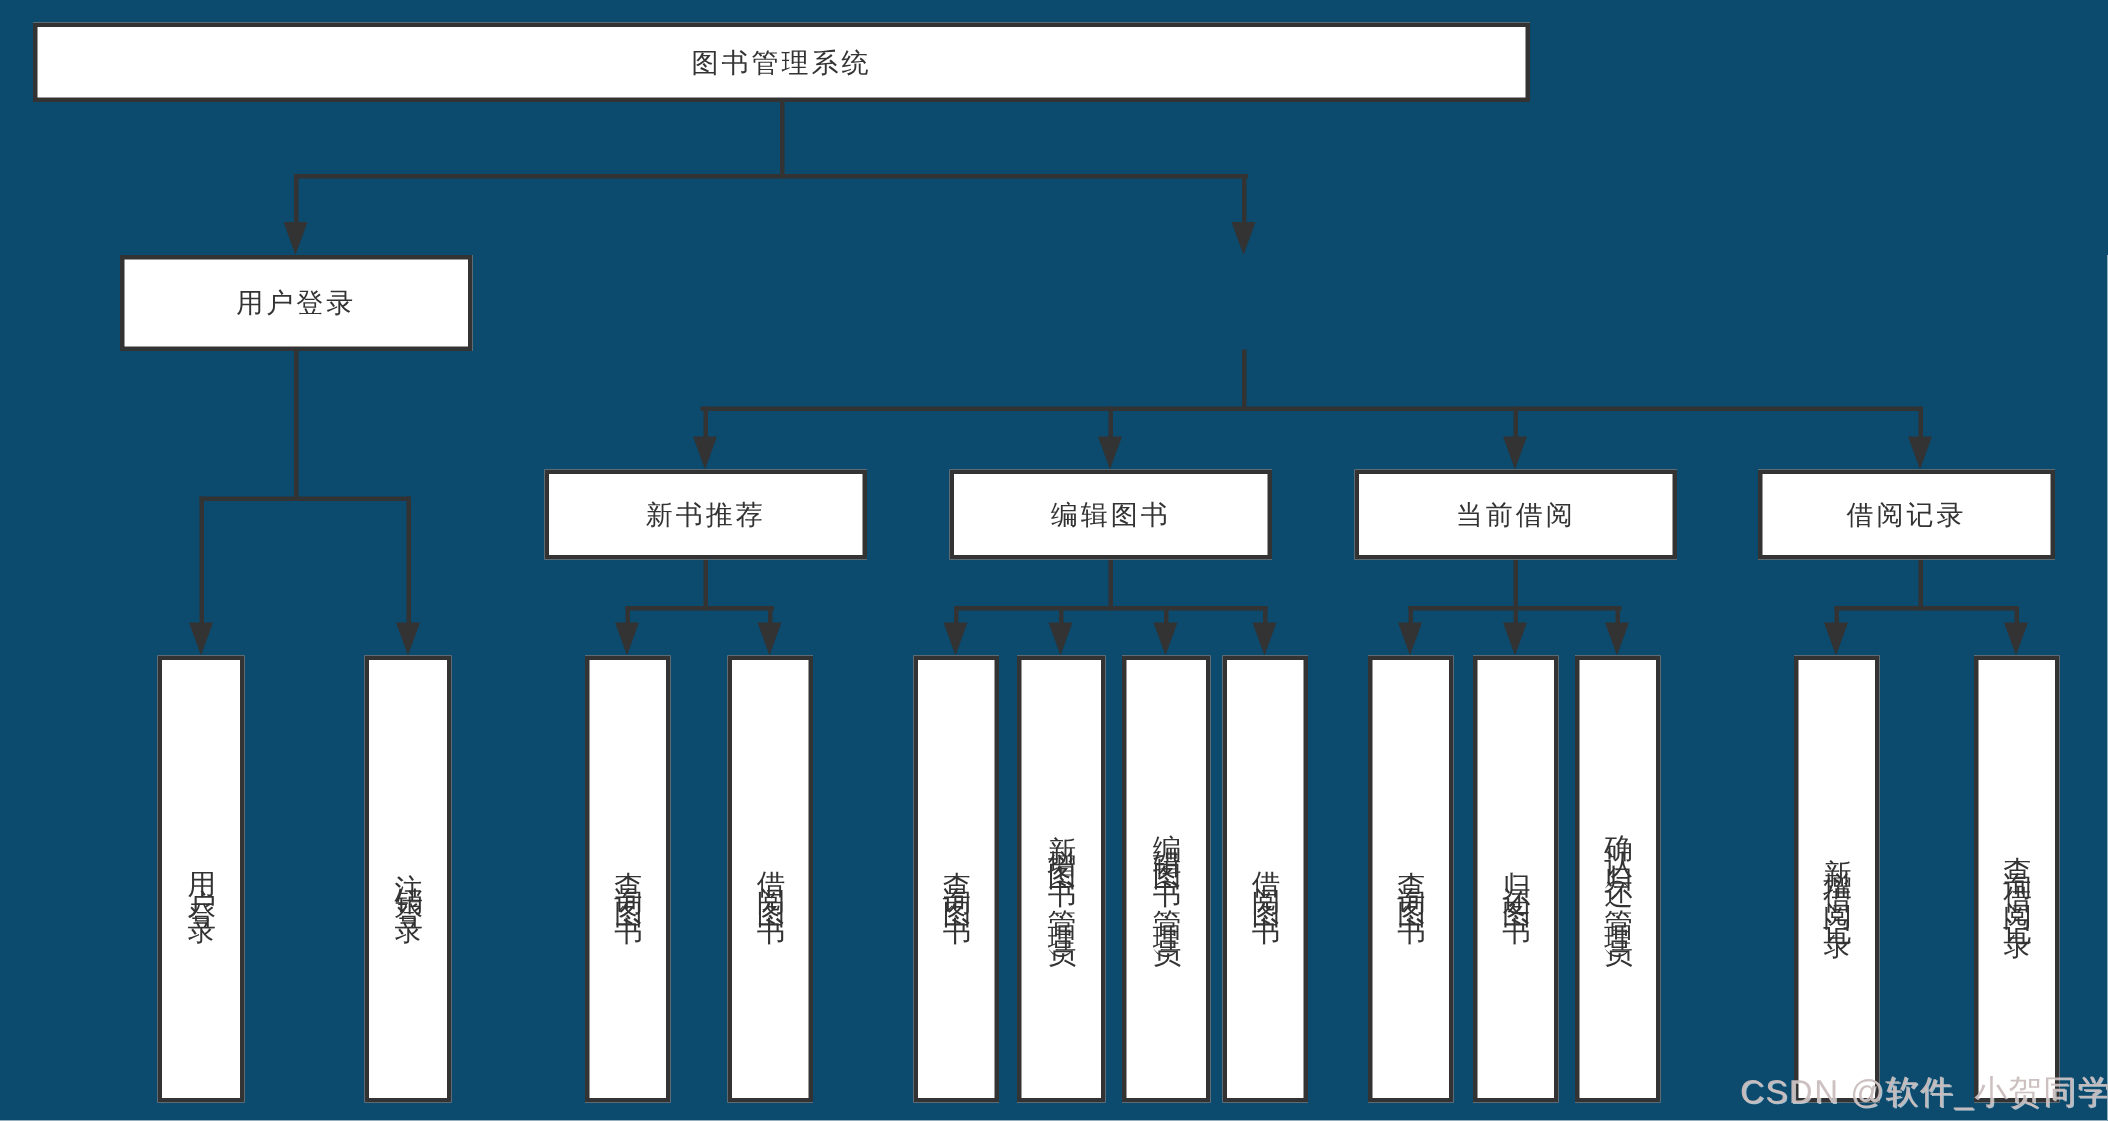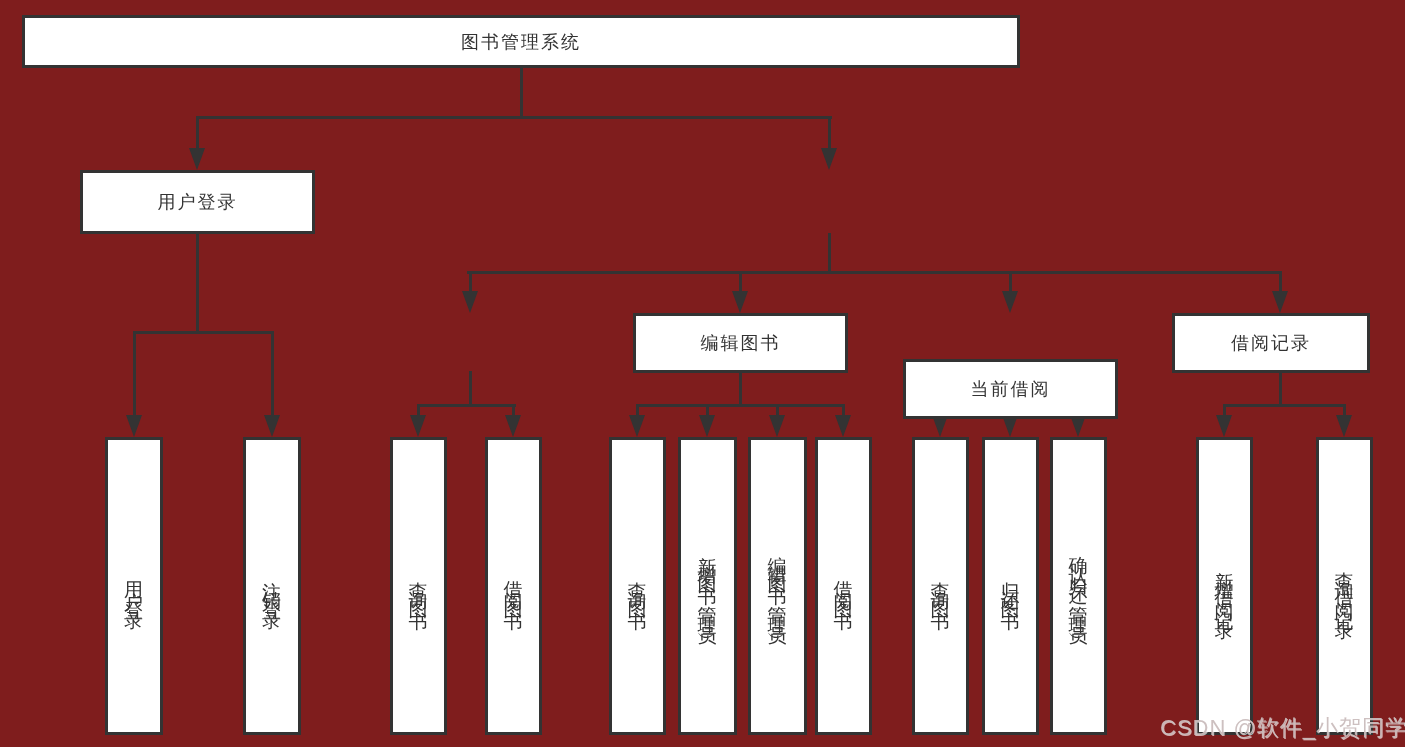--- a/index.html
+++ b/index.html
@@ -1,17 +1,17 @@
 <!DOCTYPE html>
 <html><head>
 <meta charset="utf-8">
 <style>
   html,body{margin:0;padding:0;background:#ffffff;}
   body{font-family:"Liberation Sans","DejaVu Sans",sans-serif;}
-  #canvas{position:relative;width:1405px;height:747px;background:#7f1d1d;overflow:hidden;text-align:center;}
+  #canvas{position:relative;width:1405px;height:747px;background:#0c4a6e;overflow:hidden;text-align:center;}
   .box{
     position:absolute;
     box-sizing:border-box;
     background:#ffffff;
     border:3px solid #333333;
     display:flex;align-items:center;justify-content:center;
     color:#333333;
   }
   .hbox span{font-size:18px;letter-spacing:2px;white-space:nowrap;}
   .leaf{width:57px;height:298px;}
@@ -114,24 +114,27 @@
   <div class="arrow" style="left:1336px;top:415px;"></div>
 
   <div class="box hbox" style="left:22px;top:15px;width:998px;height:53px;">
     <span>图书管理系统</span>
   </div>
 
   <div class="box hbox" style="left:80px;top:170px;width:235px;height:64px;">
     <span>用户登录</span>
   </div>
 
+  <div class="box hbox" style="left:363px;top:313px;width:215px;height:60px;">
+    <span>新书推荐</span>
+  </div>
   <div class="box hbox" style="left:633px;top:313px;width:215px;height:60px;">
     <span>编辑图书</span>
   </div>
-  <div class="box hbox" style="left:903px;top:313px;width:215px;height:60px;margin-top:46px;">
+  <div class="box hbox" style="left:903px;top:313px;width:215px;height:60px;">
     <span>当前借阅</span>
   </div>
   <div class="box hbox" style="left:1172px;top:313px;width:198px;height:60px;">
     <span>借阅记录</span>
   </div>
 
   <div class="box leaf" style="left:105px;top:437px;width:58px;">
     <span>用户登录</span>
   </div>
   <div class="box leaf" style="left:243px;top:437px;width:58px;">

